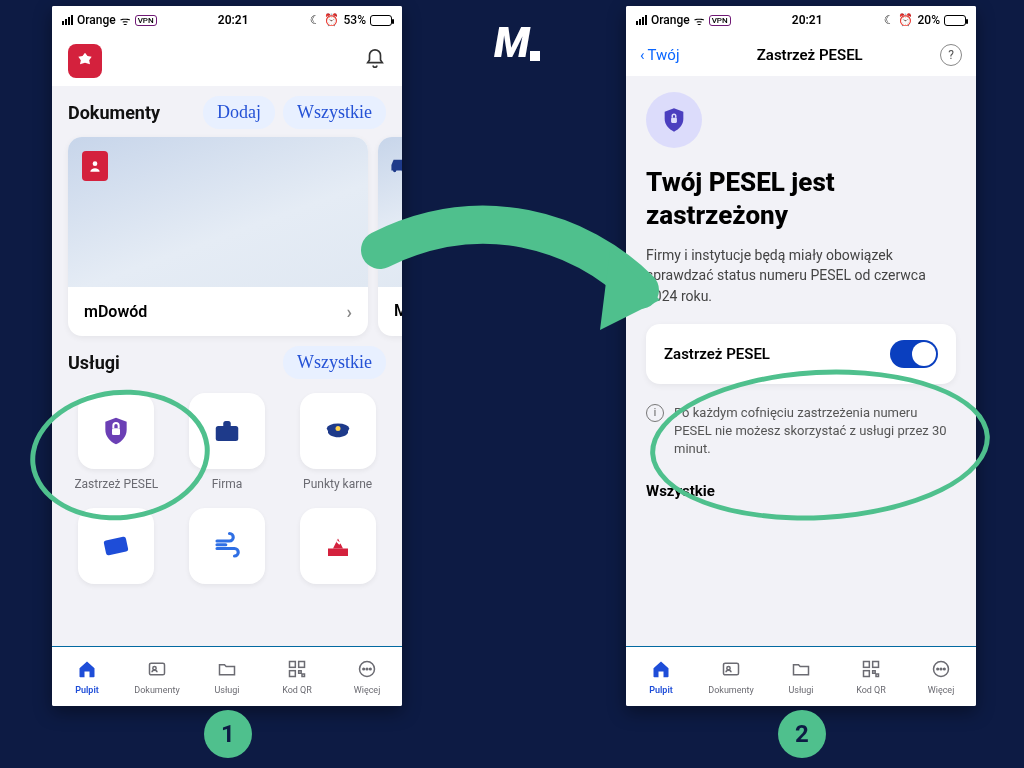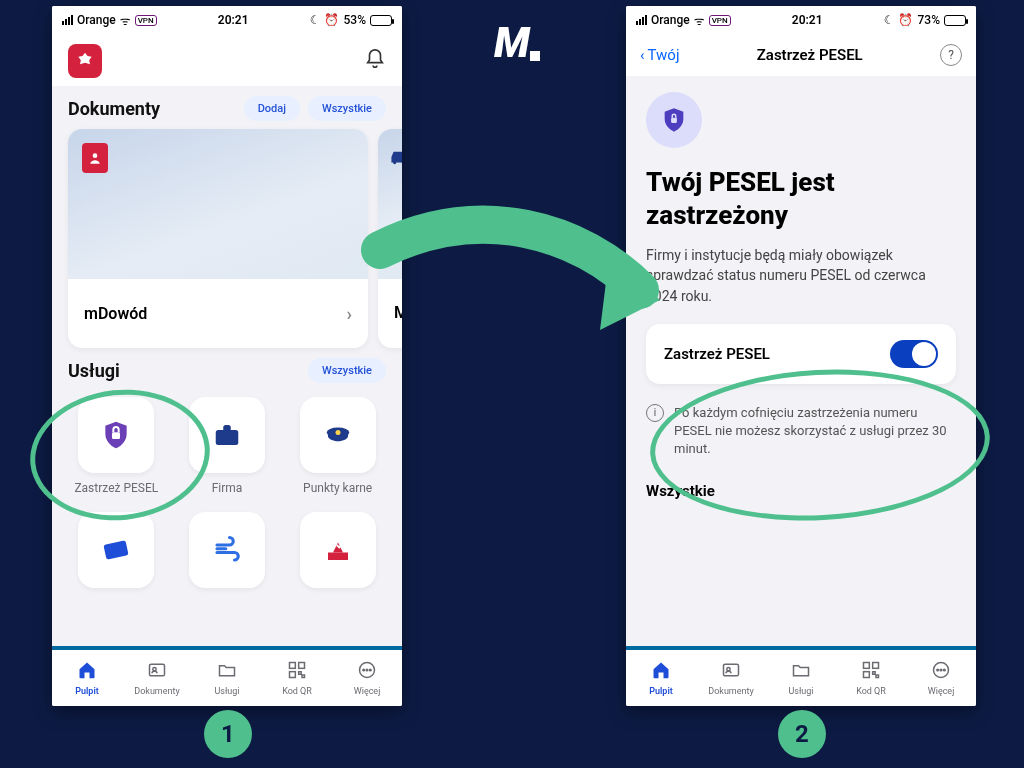--- a/index.html
+++ b/index.html
@@ -59,21 +59,21 @@
 
   .content { flex:1; overflow:hidden; background:#f2f2f7; }
 
   .section-title-row {
     display:flex; justify-content:space-between; align-items:center;
     padding: 10px 16px 8px;
   }
   .section-title { font-size:18px; font-weight:700; color:#111; }
   .chip {
     background:#e8f0ff; color:#2552d6; border-radius:16px;
-    padding:6px 14px; font-size:11px; font-weight:500;
+    padding:6px 14px; font-size:18px; font-weight:500;font-family:Liberation Serif, serif;
   }
   .chips-right { display:flex; gap:8px; }
 
   
   .doc-row { display:flex; gap:10px; padding: 0 16px; }
   .doc-card {
     background:#fff; border-radius:14px; overflow:hidden;
     box-shadow:0 2px 6px rgba(0,0,0,0.06);
     flex: 0 0 300px;
   }
@@ -87,21 +87,21 @@
     position:absolute; top:14px; left:14px;
     width:26px;height:30px;background:#d4213d;border-radius:4px;
     display:flex;align-items:center;justify-content:center;color:#fff;font-size:14px;
   }
   .doc-car-icon{
     position:absolute; top:14px; left:8px;
     color:#1e3a8a; font-size:22px;
   }
   .doc-card-bottom {
     display:flex; justify-content:space-between; align-items:center;
-    padding:24px 16px; font-size:16px; font-weight:600;
+    padding:14px 16px; font-size:16px; font-weight:600;
   }
   .chev { color:#888; font-size:18px; }
 
   
   .svc-grid {
     display:grid; grid-template-columns:repeat(3,1fr);
     gap:14px; padding: 6px 16px 0;
   }
   .svc-tile {
     display:flex; flex-direction:column; align-items:center; gap:8px;
@@ -111,21 +111,21 @@
     display:flex;align-items:center;justify-content:center;
     box-shadow:0 2px 5px rgba(0,0,0,0.06);
     font-size:28px;
   }
   .svc-label { font-size:12px; color:#6b6b72; text-align:center; line-height:1.25; }
 
   .svc-grid.row2 { margin-top:10px; }
 
   
   .tabbar {
-    height:60px; background:#fff; border-top:4px solid #0369a1;
+    height:60px; background:#fff; border-top:1px solid #0369a1;
     display:flex;
   }
   .tab {
     flex:1; display:flex; flex-direction:column; align-items:center; justify-content:center;
     gap:2px;
   }
   .tab-ico { font-size:18px; color:#6b6b72; }
   .tab-lbl { font-size:9px; color:#6b6b72; }
   .tab.active .tab-ico, .tab.active .tab-lbl { color:#1e4dd8; }
   .tab.active .tab-lbl { font-weight:600; }
@@ -401,21 +401,21 @@
           <span></span>
         </span>
       <span>Orange</span>
       <span class="wifi">ᯤ</span>
       <span class="vpn-badge">VPN</span>
     </div>
     <div class="status-time">20:21</div>
     <div class="status-right">
       <span>☾</span>
       <span>⏰</span>
-      <span>73%</span>
+      <span>20%</span>
       <span class="batt"><span class="batt-fill" style="width:26%"></span></span>
     </div>
   </div>
 
   <div class="nav2">
     <div class="back">
       <span>‹</span>
       <span>Twój</span>
     </div>
     <div class="nav2-title">Zastrzeż PESEL</div>

